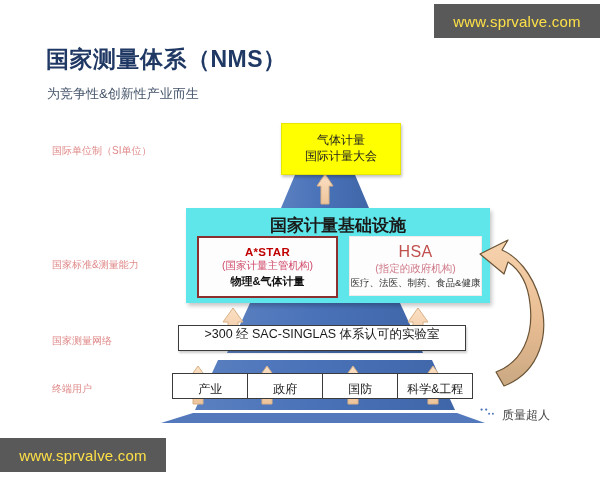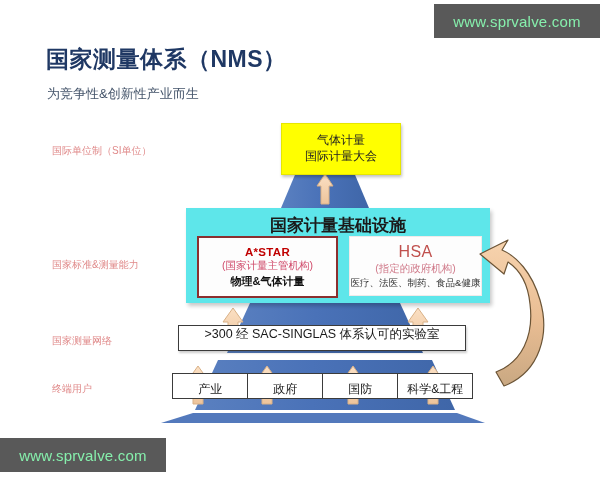--- a/index.html
+++ b/index.html
@@ -96,21 +96,21 @@
   .ubox span{font-size:12px;color:#1a1a1a;white-space:nowrap;}
 
   
   .curvearrow{position:absolute;left:478px;top:238px;width:80px;height:152px;}
 
   
   .wm{
     position:absolute;background:#595959;
     display:flex;align-items:center;justify-content:center;
   }
-  .wm span{color:#86efac;font-size:15px;letter-spacing:.2px;white-space:nowrap;}
+  .wm span{color:#fde047;font-size:15px;letter-spacing:.2px;white-space:nowrap;}
   .wm.tr{right:0;top:4px;width:166px;height:34px;}
   .wm.bl{left:0;bottom:8px;width:166px;height:34px;}
 
   
   .wechat{
     position:absolute;left:476px;top:404px;
     display:flex;align-items:center;gap:4px;
   }
   .wechat .wx-label{font-size:12px;color:#444444;white-space:nowrap;}
 </style>
@@ -222,14 +222,29 @@
     </svg>
   </div>
 
   <div class="wm tr">
     <span>www.sprvalve.com</span>
   </div>
   <div class="wm bl">
     <span>www.sprvalve.com</span>
   </div>
 
+  <div class="wechat">
+    <span>
+      <svg width="22" height="18" viewBox="0 0 22 18" xmlns="http://www.w3.org/2000/svg">
+        <ellipse cx="8" cy="7" rx="7.5" ry="6.2" fill="#ffffff"></ellipse>
+        <polygon points="4,11.5 3,15 6.5,13" fill="#ffffff"></polygon>
+        <circle cx="5.6" cy="5.6" r="1.15" fill="#4a72b8"></circle>
+        <circle cx="10.2" cy="5.6" r="1.15" fill="#4a72b8"></circle>
+        <ellipse cx="15" cy="11" rx="6.2" ry="5.2" fill="#ffffff"></ellipse>
+        <polygon points="19.5,14.5 21,17.5 17.5,16" fill="#ffffff"></polygon>
+        <circle cx="13.1" cy="9.8" r="0.95" fill="#4a72b8"></circle>
+        <circle cx="16.9" cy="9.8" r="0.95" fill="#4a72b8"></circle>
+      </svg>
+    </span>
+    <span class="wx-label">质量超人</span>
+  </div>
 
 </div>
 
 </body></html>

